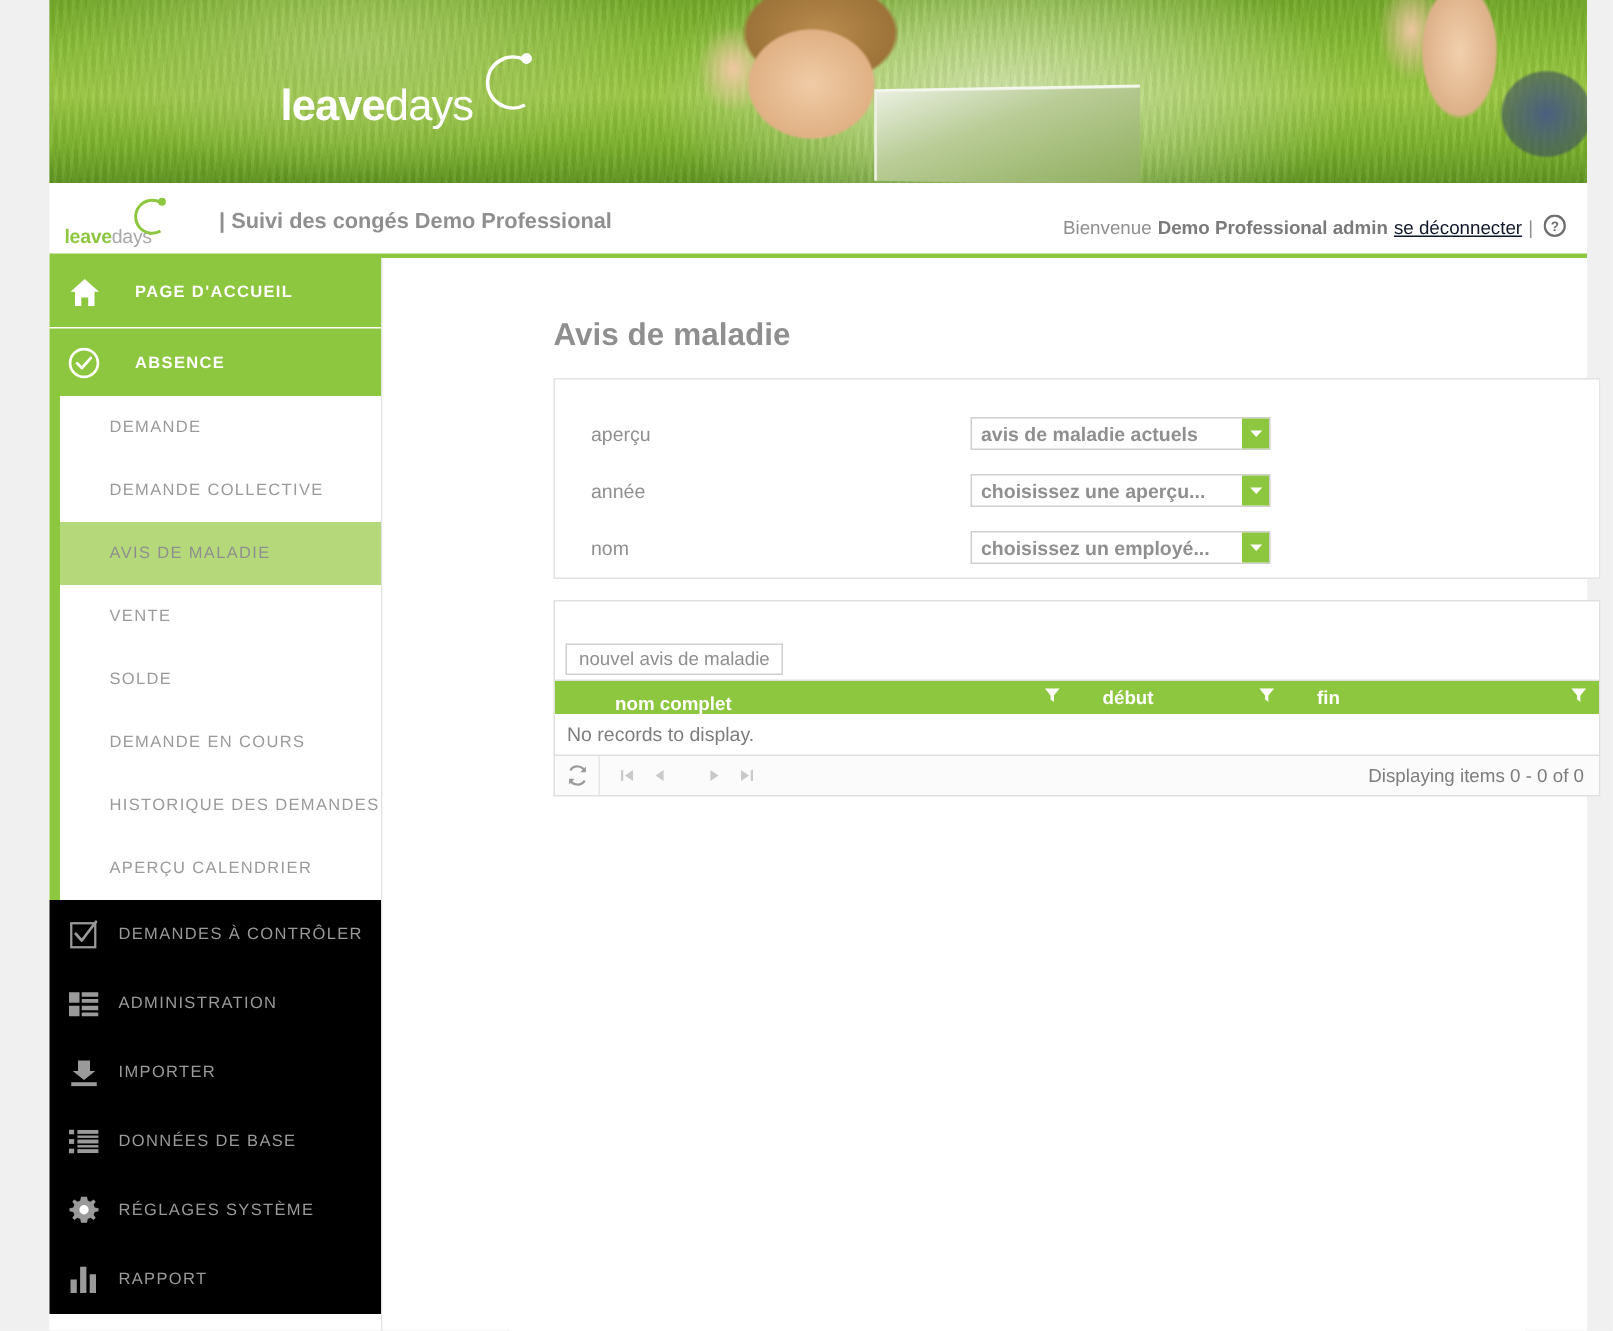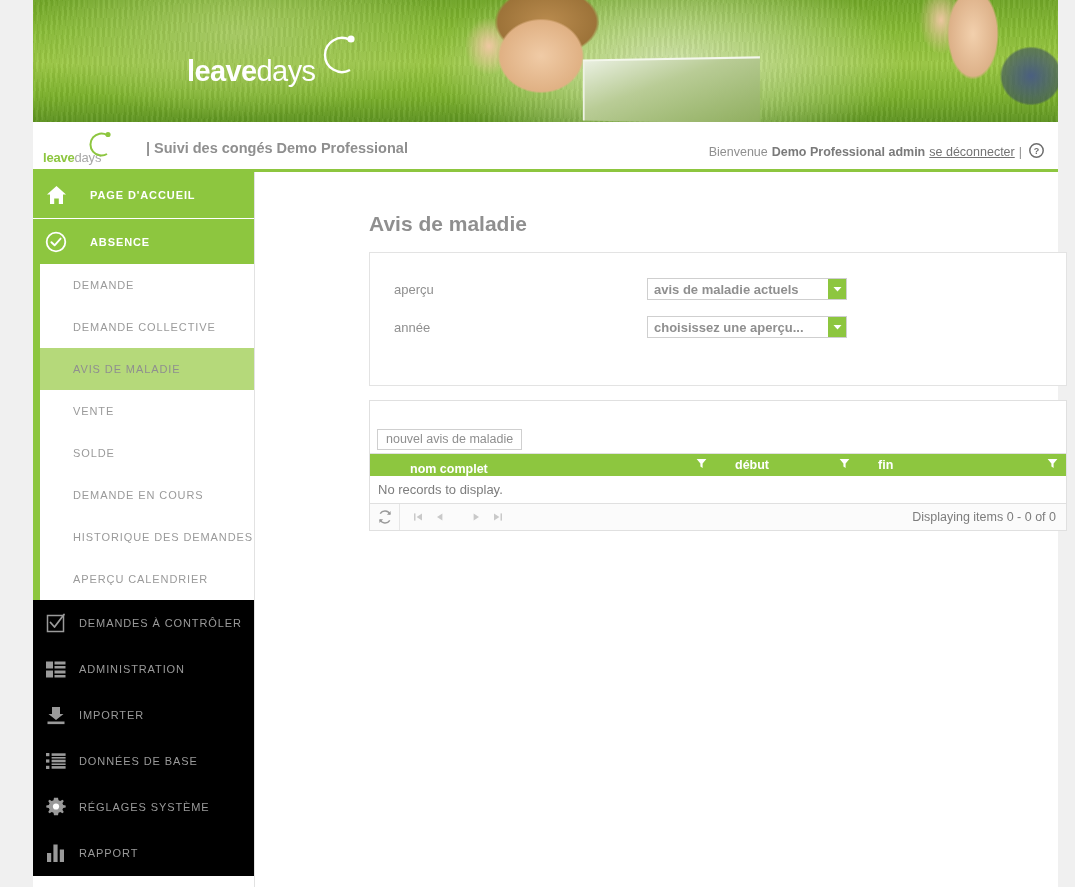--- a/index.html
+++ b/index.html
@@ -111,21 +111,21 @@
     font-size: 14.5px; font-weight: bold; color: #8f8f8f;
     white-space: nowrap;
   }
   .sub-right {
     position: absolute; right: 14px; top: 21px;
     font-size: 12.5px; color: #8f8f8f;
     white-space: nowrap;
     display: flex; align-items: center; gap: 4px;
   }
   .sub-right .bold { font-weight: bold; color: #7a7a7a; }
-  .sub-right a { color: #737373; text-decoration: underline; }
+  .sub-right a { color: #0f172a; text-decoration: underline; }
   .help-icon { display: inline-block; margin-left: 3px; }
 
   
   .content-panel {
     position: absolute;
     left: 33px; top: 172px;
     width: 1025px; height: 715px;
     background: #ffffff;
   }
 
@@ -484,20 +484,31 @@
           <div class="select">
             <span class="stext">choisissez une aperçu...</span>
             <span class="sbtn">
               <svg width="9" height="6" viewBox="0 0 9 6">
                   <path d="M0.5 1 L8.5 1 L4.5 5.4 Z" fill="#ffffff"></path>
                 </svg>
             </span>
           </div>
         </div>
 
+        <div class="frow" style="top:93px;">
+          <span class="flabel">nom</span>
+          <div class="select">
+            <span class="stext">choisissez un employé...</span>
+            <span class="sbtn">
+              <svg width="9" height="6" viewBox="0 0 9 6">
+                  <path d="M0.5 1 L8.5 1 L4.5 5.4 Z" fill="#ffffff"></path>
+                </svg>
+            </span>
+          </div>
+        </div>
 
       </div>
 
       <div class="grid">
 
         <div class="grid-toolbar">
           <button class="btn-new">nouvel avis de maladie</button>
         </div>
 
         <div class="grid-head">

